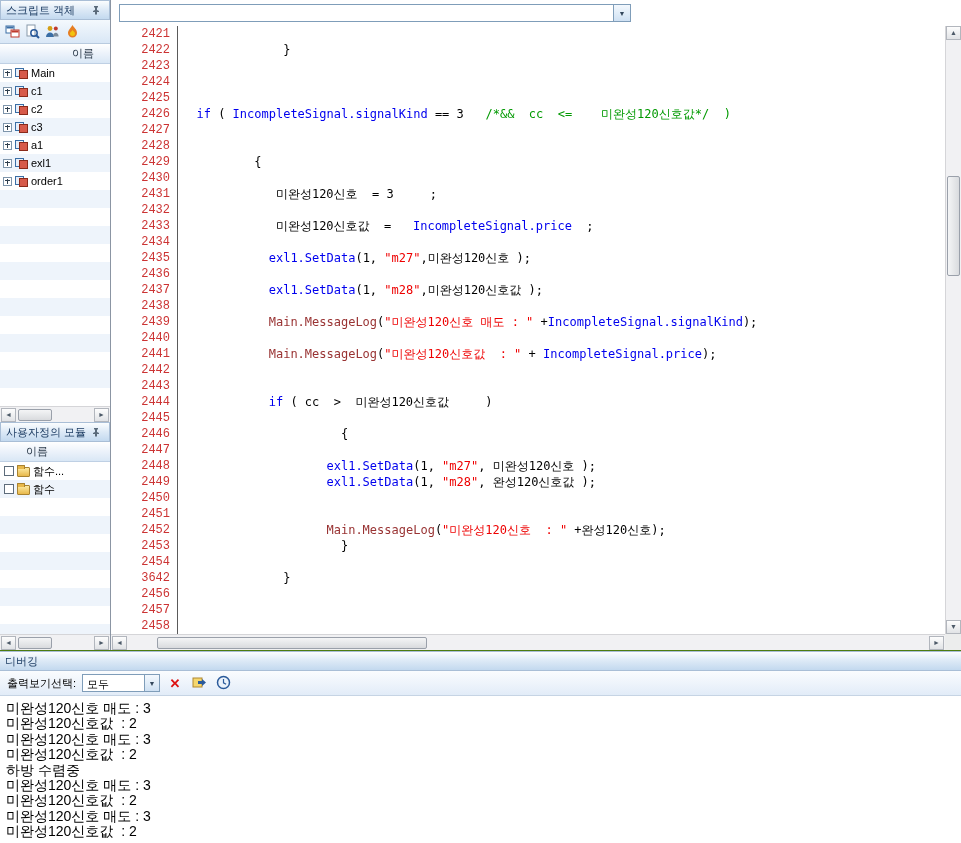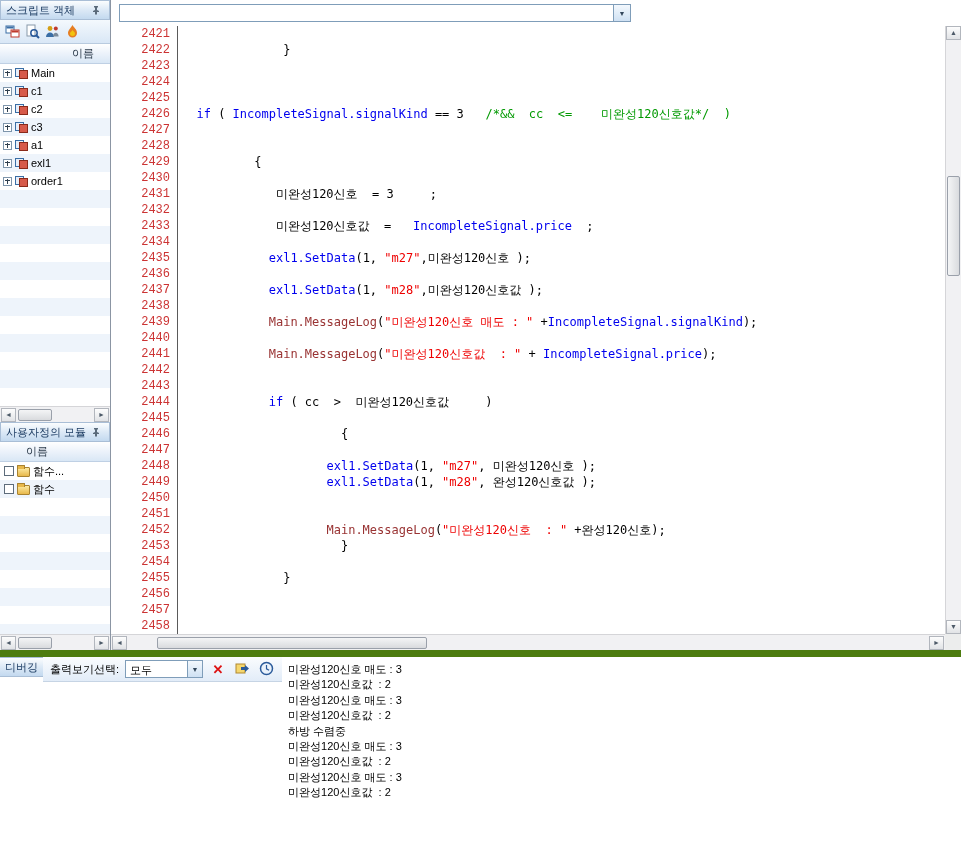--- a/index.html
+++ b/index.html
@@ -57,32 +57,32 @@
   .seg-c{color:var(--cmt,#009900)}
   .seg-m{color:var(--mainc,#993333)}
   .vscroll{position:absolute;right:0;top:26px;bottom:16px;width:16px;background:#f1f1f3;border-left:1px solid #d5d5d8}
   .vscroll .sbtn{position:absolute;left:0}
   .vthumb{position:absolute;left:1px;width:13px;height:100px;top:150px;background:linear-gradient(90deg,#f4f5f6,#d9dbde);
     border:1px solid #9aa0aa;border-radius:2px}
   .ehscroll{position:absolute;left:0;right:16px;bottom:0}
   .corner{position:absolute;right:0;bottom:0;width:16px;height:16px;background:#eceded}
 
   
-  .debug{position:absolute;left:0;top:650px;width:961px;height:193px;background:#fff;border-top:7px solid #4d7c0f;display:flex;flex-direction:row}
+  .debug{position:absolute;left:0;top:650px;width:961px;height:193px;background:#fff;border-top:1px solid #4d7c0f;display:flex;flex-direction:column}
   .debug .title-bar{border-left:none;border-right:none}
   .debug-toolbar{height:25px;display:flex;align-items:center;gap:6px;padding:0 7px;
     background:linear-gradient(#fafcfe,#e2ecf8);border-bottom:1px solid #c6d4e4}
   .dcombo{width:78px;height:18px;border:1px solid #7f9db9;background:#fff;display:flex}
   .dcombo .val{flex:1;padding:2px 4px}
   .dcombo .drop{width:15px;border-left:1px solid #7f9db9;background:linear-gradient(#f3f8fd,#cfe1f3);
     display:flex;align-items:center;justify-content:center;font-size:7px;color:#33475c}
   .dbtn{width:18px;height:18px;display:flex;align-items:center;justify-content:center}
   .xmark{color:#dd1111;font-weight:bold;font-size:13px;line-height:13px}
   .debug-output{flex:1;overflow:hidden;background:#fff;padding:5px 6px}
-  .out-line{font-size:11px;line-height:15.4px;white-space:pre}
+  .out-line{font-size:14px;line-height:15.4px;white-space:pre}
 </style>
 </head>
 <body>
 
 <div class="sidebar">
 
   <div class="panel-top">
     <div class="title-bar">
       <span>스크립트 객체</span>
       <span class="tbicon">
@@ -240,21 +240,21 @@
         <div class="ln">2445</div>
         <div class="ln">2446</div>
         <div class="ln">2447</div>
         <div class="ln">2448</div>
         <div class="ln">2449</div>
         <div class="ln">2450</div>
         <div class="ln">2451</div>
         <div class="ln">2452</div>
         <div class="ln">2453</div>
         <div class="ln">2454</div>
-        <div class="ln">2455</div>
+        <div class="ln">3642</div>
         <div class="ln">2456</div>
         <div class="ln">2457</div>
         <div class="ln">2458</div>
       </div>
     <div class="code">
         <div class="code-row"></div>
         <div class="code-row"><span class="seg-p">              }</span></div>
         <div class="code-row"></div>
         <div class="code-row"></div>
         <div class="code-row"></div>

